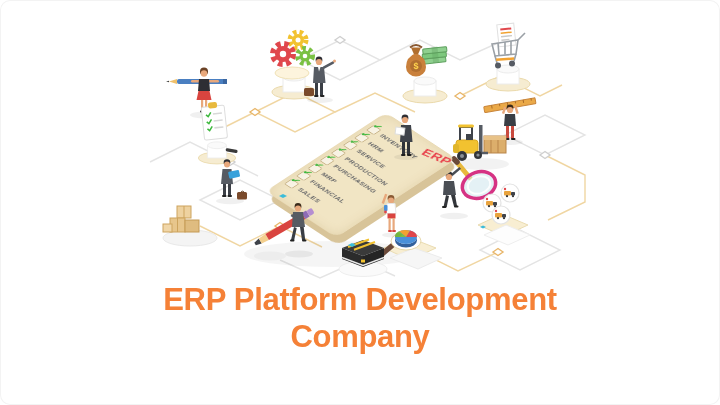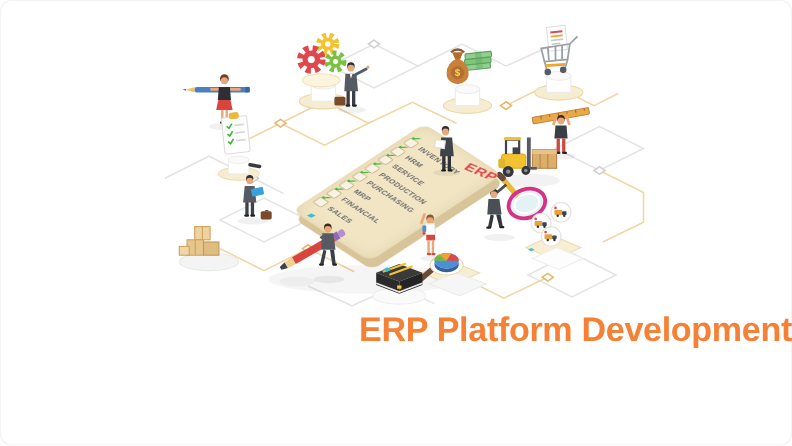--- a/index.html
+++ b/index.html
@@ -20,21 +20,21 @@
   .board-label{position:absolute;top:3px;right:0;font-size:15px;font-weight:bold;color:#e8414b;
                transform:rotate(-12deg);letter-spacing:.5px;}
   .board-rows{position:absolute;top:22px;left:5px;right:0;display:flex;flex-direction:column;gap:5.5px;}
   .brow{display:flex;align-items:center;gap:5px;height:11px;}
   .cbx{position:relative;width:9px;height:9px;background:rgba(255,255,255,.55);
        border:1px solid #c8b488;border-radius:2px;flex:none;}
   .chk{position:absolute;left:-1px;top:-7px;font-size:11px;color:#3cb83c;font-weight:bold;line-height:1;}
   .itx{font-size:8px;font-weight:bold;color:#6e6e6e;letter-spacing:.4px;white-space:nowrap;}
 
   
-  .title{position:absolute;left:0;right:0;top:281px;z-index:4;text-align:right;
+  .title{position:absolute;left:0;right:0;top:281px;z-index:4;text-align:center;
          font-weight:bold;font-size:31px;line-height:1.2;color:#f58137;letter-spacing:-0.3px;}
   .title span{display:block;}
 </style>
 </head>
 <body>
 
 <div class="canvas">
 
 <svg id="back-layer" class="layer" viewBox="0 0 720 405">
   <defs>
@@ -439,15 +439,16 @@
   </g>
 
   <g fill="#3bbcd9">
     <polygon points="279,196 283,194 287,196 283,198"></polygon>
     <polygon points="348,245 352,243 356,245 352,247"></polygon>
   </g>
 </svg>
 
 <div class="title">
   <span>ERP Platform Development</span>
+  <span>Company</span>
 </div>
 
 </div>
 
 </body></html>

